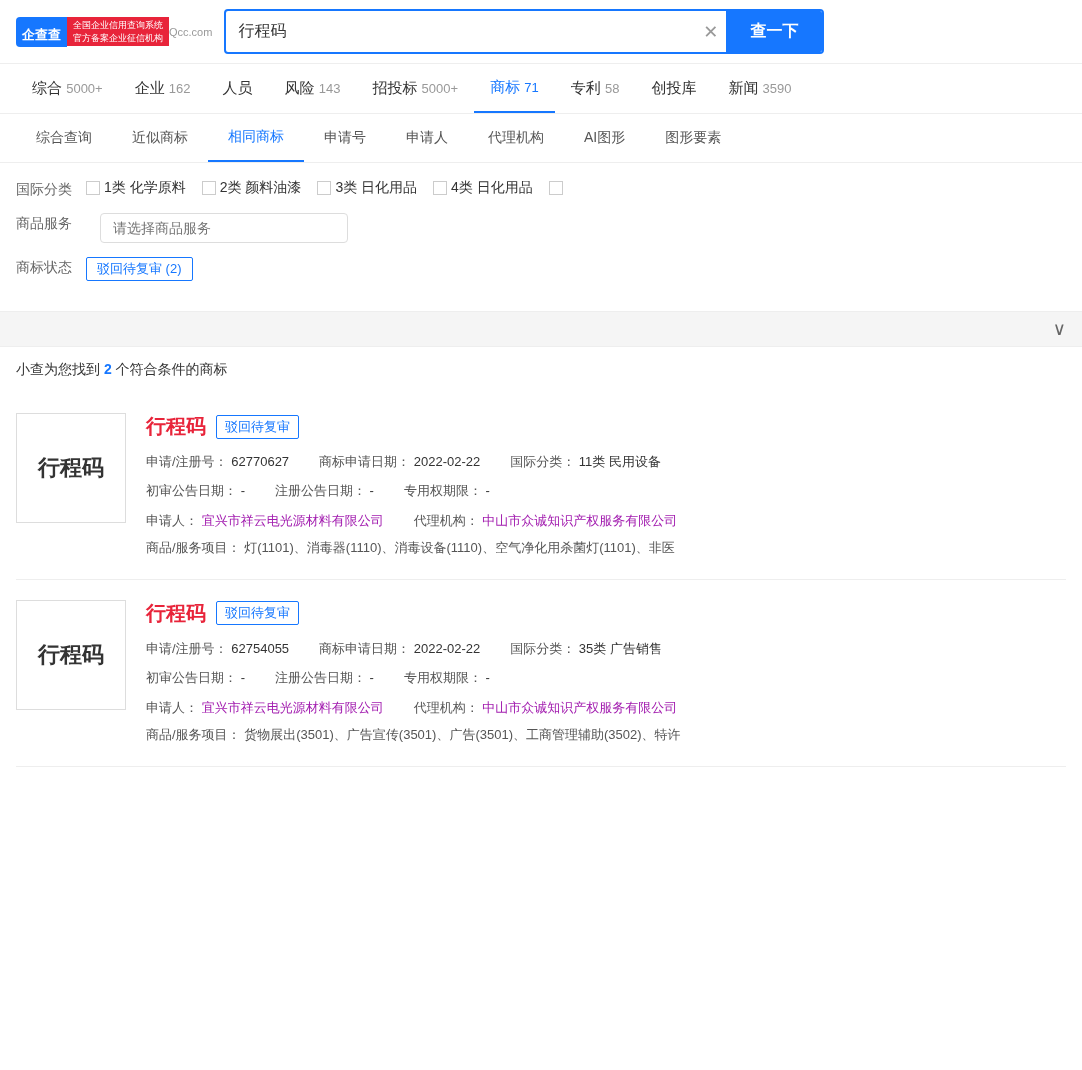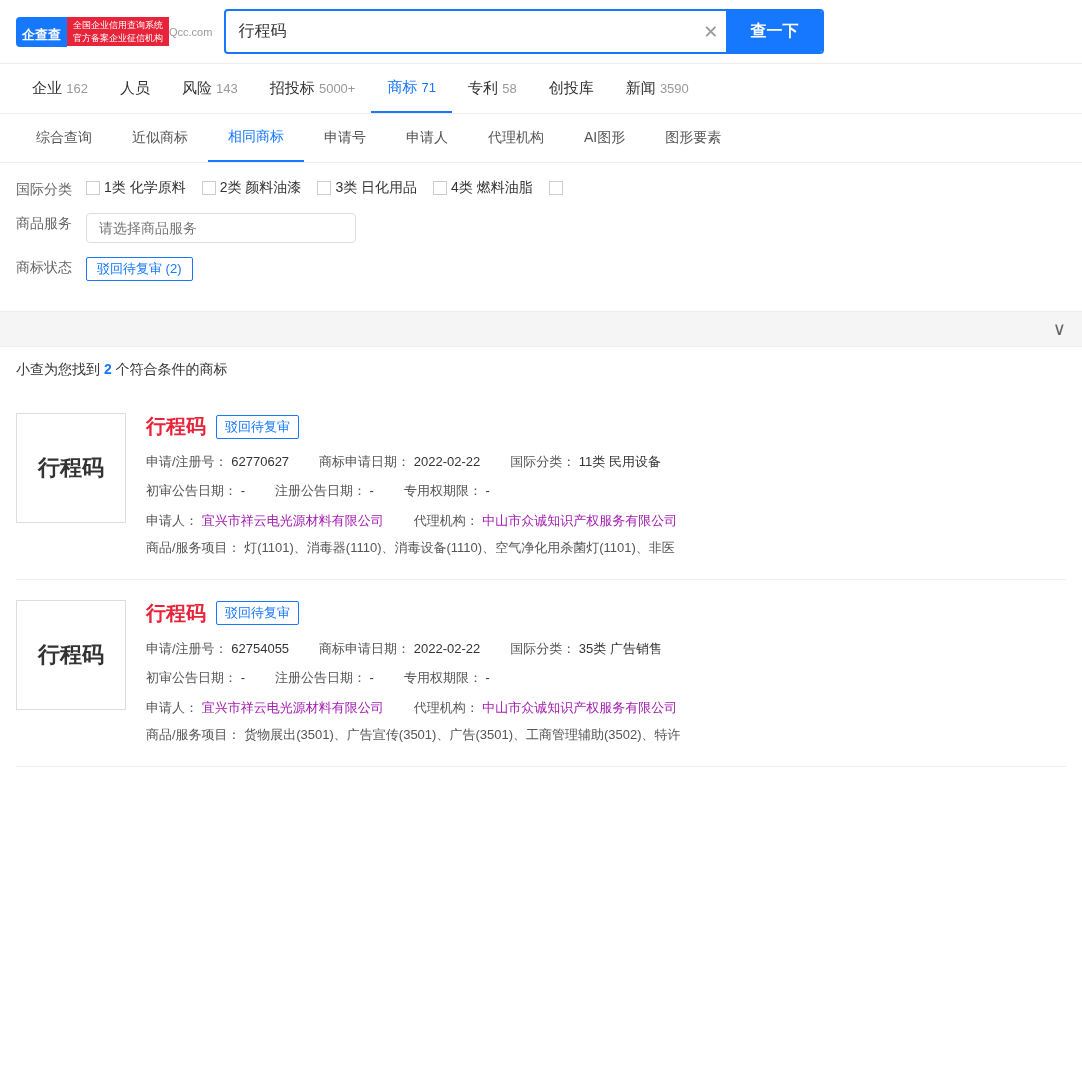--- a/index.html
+++ b/index.html
@@ -28,21 +28,21 @@
     .sub-nav-item { padding: 14px 20px; cursor: pointer; color: #555; font-size: 14px; white-space: nowrap; position: relative; }
     .sub-nav-item.active { color: #1677ff; border-bottom: 2px solid #1677ff; }
 
     
     .filter-section { padding: 16px; border-bottom: 1px solid #eee; background: #fff; }
     .filter-row { display: flex; align-items: flex-start; margin-bottom: 14px; }
     .filter-label { color: #666; font-size: 14px; width: 70px; flex-shrink: 0; padding-top: 2px; }
     .filter-content { flex: 1; display: flex; flex-wrap: wrap; gap: 8px 16px; align-items: center; }
     .checkbox-item { display: flex; align-items: center; gap: 4px; cursor: pointer; }
     .checkbox-box { width: 14px; height: 14px; border: 1px solid #ccc; display: inline-block; }
-    .filter-select { border: 1px solid #ddd; border-radius: 4px; padding: 6px 12px; color: #999; font-size: 14px; width: 270px; }
+    .filter-select { border: 1px solid #ddd; border-radius: 4px; padding: 6px 12px; color: #999; font-size: 14px; width: 248px; margin-left: 14px; }
     .status-tag { border: 1px solid #1677ff; color: #1677ff; padding: 2px 10px; border-radius: 2px; font-size: 13px; cursor: pointer; }
 
     
     .collapse-area { display: flex; justify-content: flex-end; padding: 6px 16px; background: #f5f5f5; border-bottom: 1px solid #eee; }
     .collapse-btn { color: #666; cursor: pointer; font-size: 18px; }
 
     
     .results-summary { padding: 14px 16px; background: #fff; font-size: 14px; color: #333; }
     .results-summary .count-highlight { color: #1677ff; font-weight: bold; }
 
@@ -81,20 +81,24 @@
 
   <div class="search-area">
     <input class="search-input" type="text" value="行程码" style="">
     <span class="search-clear">✕</span>
     <button class="search-btn">查一下</button>
   </div>
 </div>
 
 <div class="nav-tabs">
   <div class="nav-tab">
+    <span>综合</span>
+    <span class="count"> 5000+</span>
+  </div>
+  <div class="nav-tab">
     <span>企业</span>
     <span class="count"> 162</span>
   </div>
   <div class="nav-tab">
     <span>人员</span>
   </div>
   <div class="nav-tab">
     <span>风险</span>
     <span class="count"> 143</span>
   </div>
@@ -142,21 +146,21 @@
       <label class="checkbox-item">
         <span class="checkbox-box"></span>
         <span>2类 颜料油漆</span>
       </label>
       <label class="checkbox-item">
         <span class="checkbox-box"></span>
         <span>3类 日化用品</span>
       </label>
       <label class="checkbox-item">
         <span class="checkbox-box"></span>
-        <span>4类 燃料油脂</span>
+        <span>4类 日化用品</span>
       </label>
       <label class="checkbox-item">
         <span class="checkbox-box"></span>
       </label>
     </div>
   </div>
 
   <div class="filter-row">
     <span class="filter-label">商品服务</span>
     <div class="filter-content">

